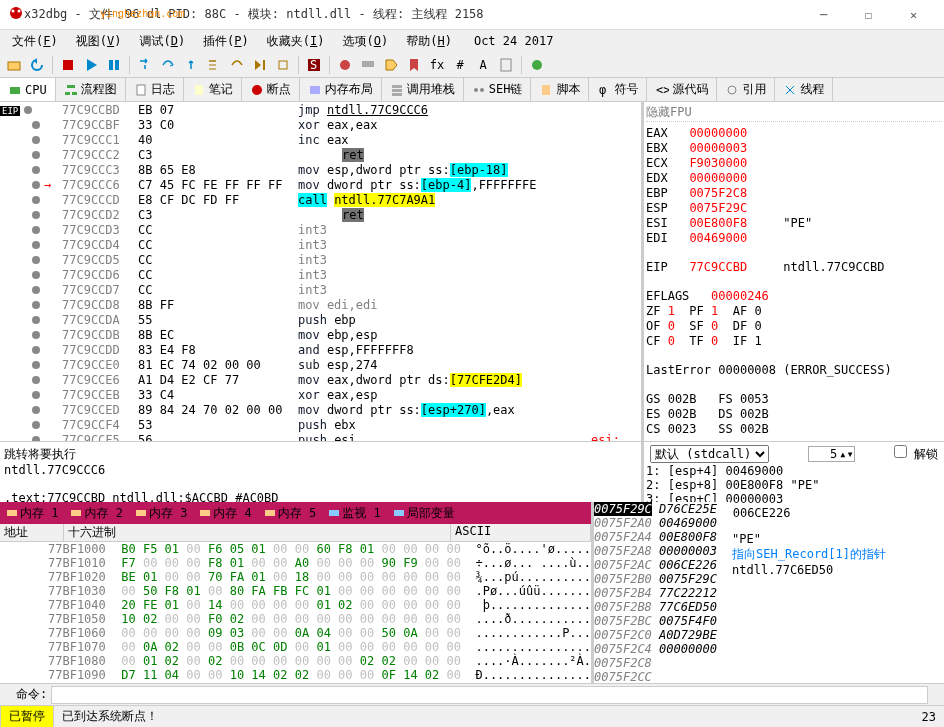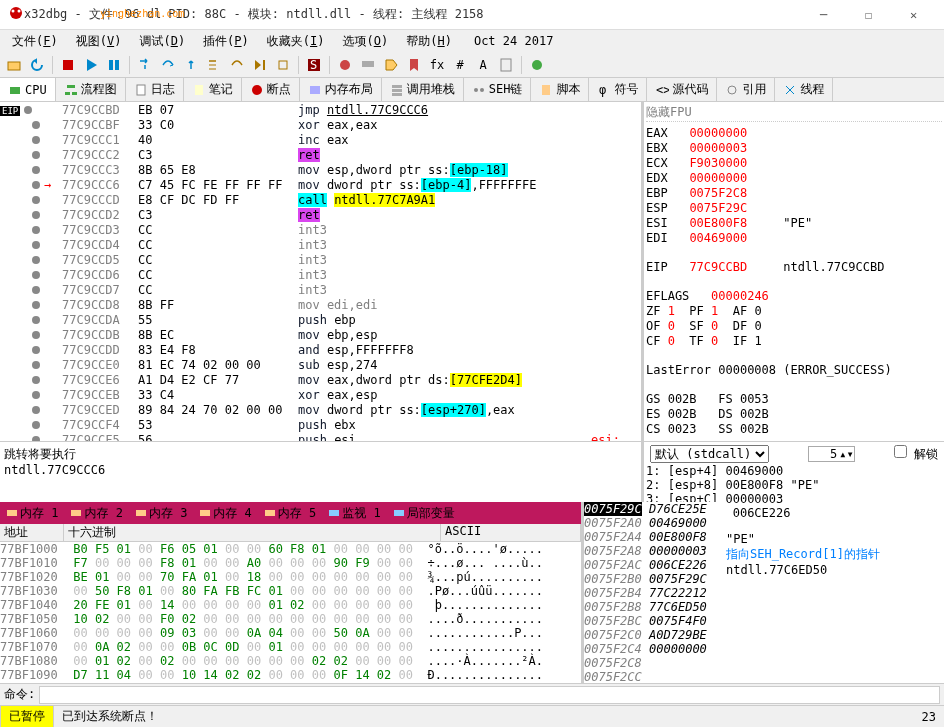--- a/index.html
+++ b/index.html
@@ -22,21 +22,21 @@
 .tab.active { background: #fff; }
 .tabicon { width: 14px; height: 14px; }
 .main { flex: 1; display: flex; flex-direction: column; background: #fff; overflow: hidden; }
 .upper { height: 340px; display: flex; border-bottom: 1px solid #ccc; }
 .disasm { flex: 1; background: #fff; overflow: auto; font-family: Consolas, monospace; font-size: 12px; position: relative; border-right: 3px solid #ccc; }
 .drow { height: 15px; display: flex; align-items: center; white-space: pre; }
 .eip-marker { background: #000; color: #fff; font-size: 9px; padding: 0 2px; }
 .bp { width: 8px; height: 8px; border-radius: 50%; background: #888; margin: 0 4px; }
 .addr { color: #808080; padding-left: 2px; }
 .bytes { padding-left: 4px; }
-.op-ret { background: #d946ef; }
+.op-ret { background: #737373; margin-left: 44px; }
 .op-call { background: #00ffff; }
 .hl-yellow { background: #ffff00; }
 .hl-cyan { background: #00ffff; }
 .asm { padding-left: 4px; }
 .mnem { color: #0f172a; }
 .gray { color: #808080; }
 .red { color: #ff0000; }
 .regpanel { width: 300px; background: #fff; overflow: auto; font-family: Consolas, monospace; padding: 2px; }
 .regpanel .hdr { color: #808080; border-bottom: 1px dotted #ccc; margin-bottom: 4px; }
 .regline { white-space: pre; line-height: 15px; }
@@ -47,31 +47,31 @@
 .infobox { flex: 1; padding: 4px; font-family: Consolas, monospace; border-right: 3px solid #ccc; }
 .callconv { width: 300px; padding: 2px; font-family: Consolas, monospace; }
 .callconv select { font-size: 12px; }
 .callconv .argline { white-space: pre; line-height: 14px; }
 .lower { flex: 1; display: flex; }
 .dump { flex: 1; display: flex; flex-direction: column; border-right: 3px solid #ccc; }
 .dumptabs { height: 22px; display: flex; background: #be185d; overflow: hidden; }
 .dumptab { padding: 2px 6px; display: flex; align-items: center; gap: 2px; white-space: nowrap; }
 .dumphdr { display: flex; background: #f0f0f0; border-bottom: 1px solid #ccc; height: 18px; font-family: Consolas, monospace; }
 .dumphdr > div { border-right: 1px solid #ccc; padding: 0 4px; }
-.dumpbody { flex: 1; overflow: auto; font-family: Consolas, monospace; font-size: 11px; }
+.dumpbody { flex: 1; overflow: auto; font-family: Consolas, monospace; font-size: 11px; padding-left: 48px; }
 .dumprow { white-space: pre; line-height: 14px; }
 .daddr { color: #808080; display: inline-block; width: 66px; }
 .hexbyte { color: #008000; }
 .hexzero { color: #c0c0c0; }
 .stack { width: 140px; font-family: Consolas, monospace; overflow: auto; background: #fff; }
 .stackrow { white-space: pre; line-height: 14px; font-style: italic; }
 .saddr { color: #808080; }
 .sval { color: #000; }
 .stackinfo { width: 220px; font-family: Consolas, monospace; padding: 2px; overflow: auto; }
-.cmdbar { height: 22px; display: flex; align-items: center; background: #f0f0f0; border-top: 1px solid #ccc; padding: 0 4px; }
+.cmdbar { height: 22px; display: flex; align-items: center; background: #f0f0f0; border-top: 1px solid #ccc; padding: 0 16px; }
 .cmdbar input { flex: 1; border: 1px solid #ccc; height: 18px; padding: 0 4px; margin-left: 4px; }
 .statusbar { height: 22px; display: flex; align-items: center; background: #f0f0f0; border-top: 1px solid #ccc; }
 .status-paused { background: #ffff00; padding: 2px 8px; border: 1px solid #ccc; }
 .status-msg { padding: 2px 8px; }
 .stacktopbar { display: flex; justify-content: space-between; align-items: center; padding: 1px 4px; }
 .spinbox { display: inline-flex; align-items: center; border: 1px solid #aaa; background: #fff; }
 .spinbox input { width: 30px; border: none; text-align: right; padding: 0 2px; }
 </style>
 </head>
 <body>
@@ -371,20 +371,21 @@
       
       
     </div>
   </div>
 
   <div class="middle">
     <div class="infobox">
       <div>跳转将要执行</div>
       <div>ntdll.77C9CCC6</div>
       <br>
+      <div>.text:77C9CCBD ntdll.dll:$ACCBD #AC0BD</div>
     </div>
     <div class="callconv">
       <div class="stacktopbar">
         <select><option>默认 (stdcall)</option></select>
         <span class="spinbox">
             <input value="5" style="">
             <span>▴▾</span>
           </span>
         <label><input type="checkbox" style=""> <span>解锁</span></label>
       </div>

